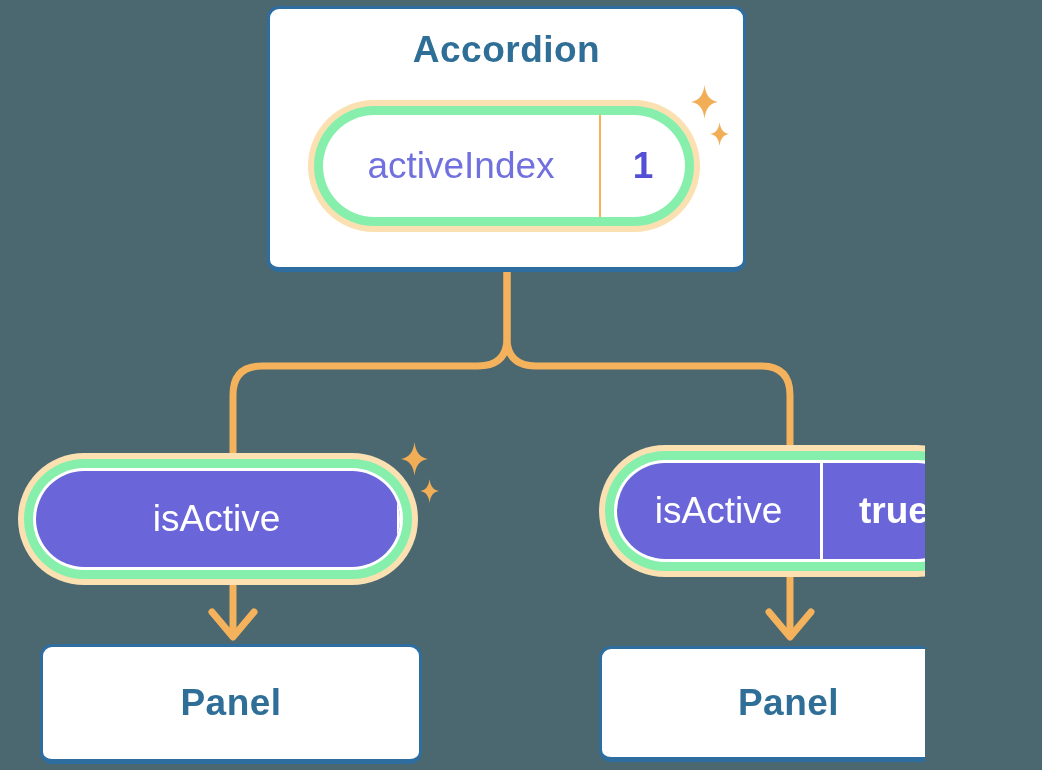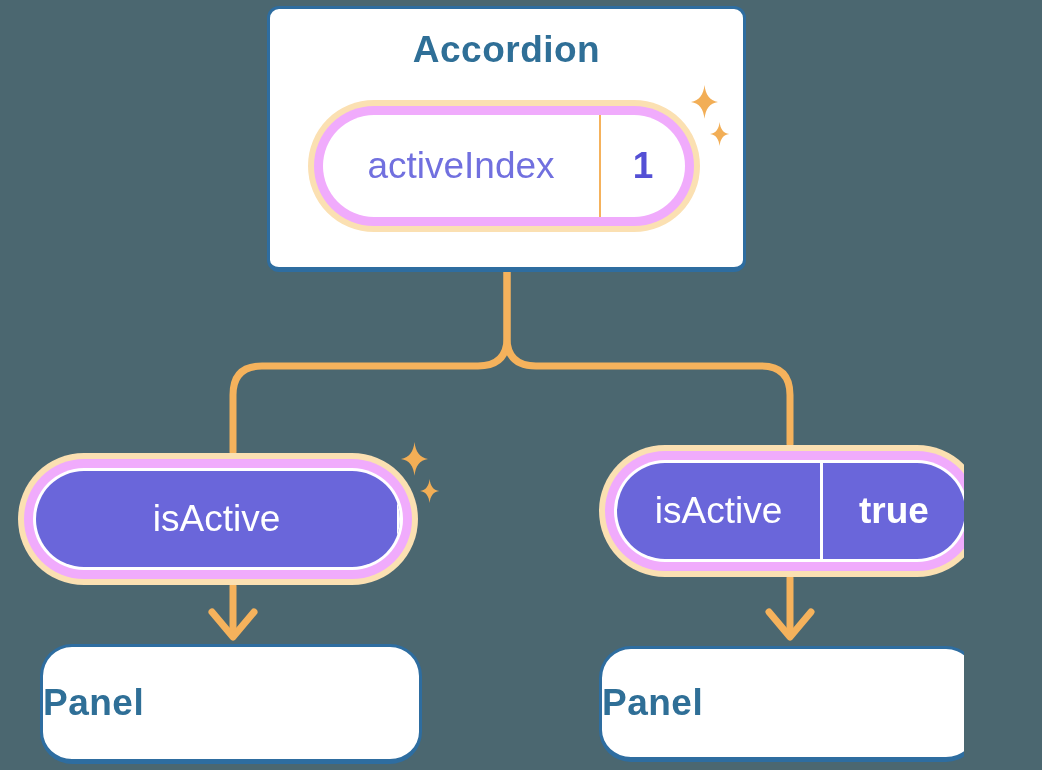--- a/index.html
+++ b/index.html
@@ -1,48 +1,47 @@
 <!DOCTYPE html>
 <html><head>
 <meta charset="utf-8">
 <style>
   html,body{margin:0;padding:0;background:#4B6770;}
   .stage{
     position:relative;width:925px;height:770px;overflow:hidden;
     background:#4B6770;
     font-family:"Liberation Sans",sans-serif;
-    padding-left:39px;
   }
   
   .connectors{position:absolute;left:0;top:0;z-index:1;}
 
   
   .card{
     position:absolute;box-sizing:border-box;z-index:2;
     background:#FFFFFF;
     border:3px solid #2E6DA0;border-bottom-width:5px;
     border-radius:12px;
   }
   .accordion-card{left:267px;top:6px;width:479px;height:266px;}
   .card-title{
     text-align:center;margin-top:20px;
     font-size:37px;font-weight:600;color:#2F6F97;letter-spacing:.5px;
   }
-  .panel-card{display:flex;align-items:center;justify-content:flex-start;border-radius:32px;}
+  .panel-card{display:flex;align-items:center;justify-content:center;}
   .panel-card.pos-left{left:40px;top:644px;width:382px;height:120px;}
   .panel-card.pos-right{left:599px;top:646px;width:379px;height:116px;}
   .panel-title{font-size:37px;font-weight:600;color:#2F6F97;letter-spacing:.5px;}
 
   
   .pill-ring{
     position:absolute;box-sizing:border-box;z-index:3;
     background:#FBE0B2;border-radius:999px;padding:6px;
   }
   .pill-orange{
-    background:#f0abfc;border-radius:999px;height:100%;
+    background:#86efac;border-radius:999px;height:100%;
     box-sizing:border-box;padding:9px;
   }
   
   .state-ring{left:308px;top:100px;width:392px;height:132px;}
   .state-inner{
     background:#FFFFFF;border-radius:999px;height:100%;
     display:flex;align-items:stretch;overflow:hidden;
   }
   .state-name{
     flex:1;display:flex;align-items:center;justify-content:center;

